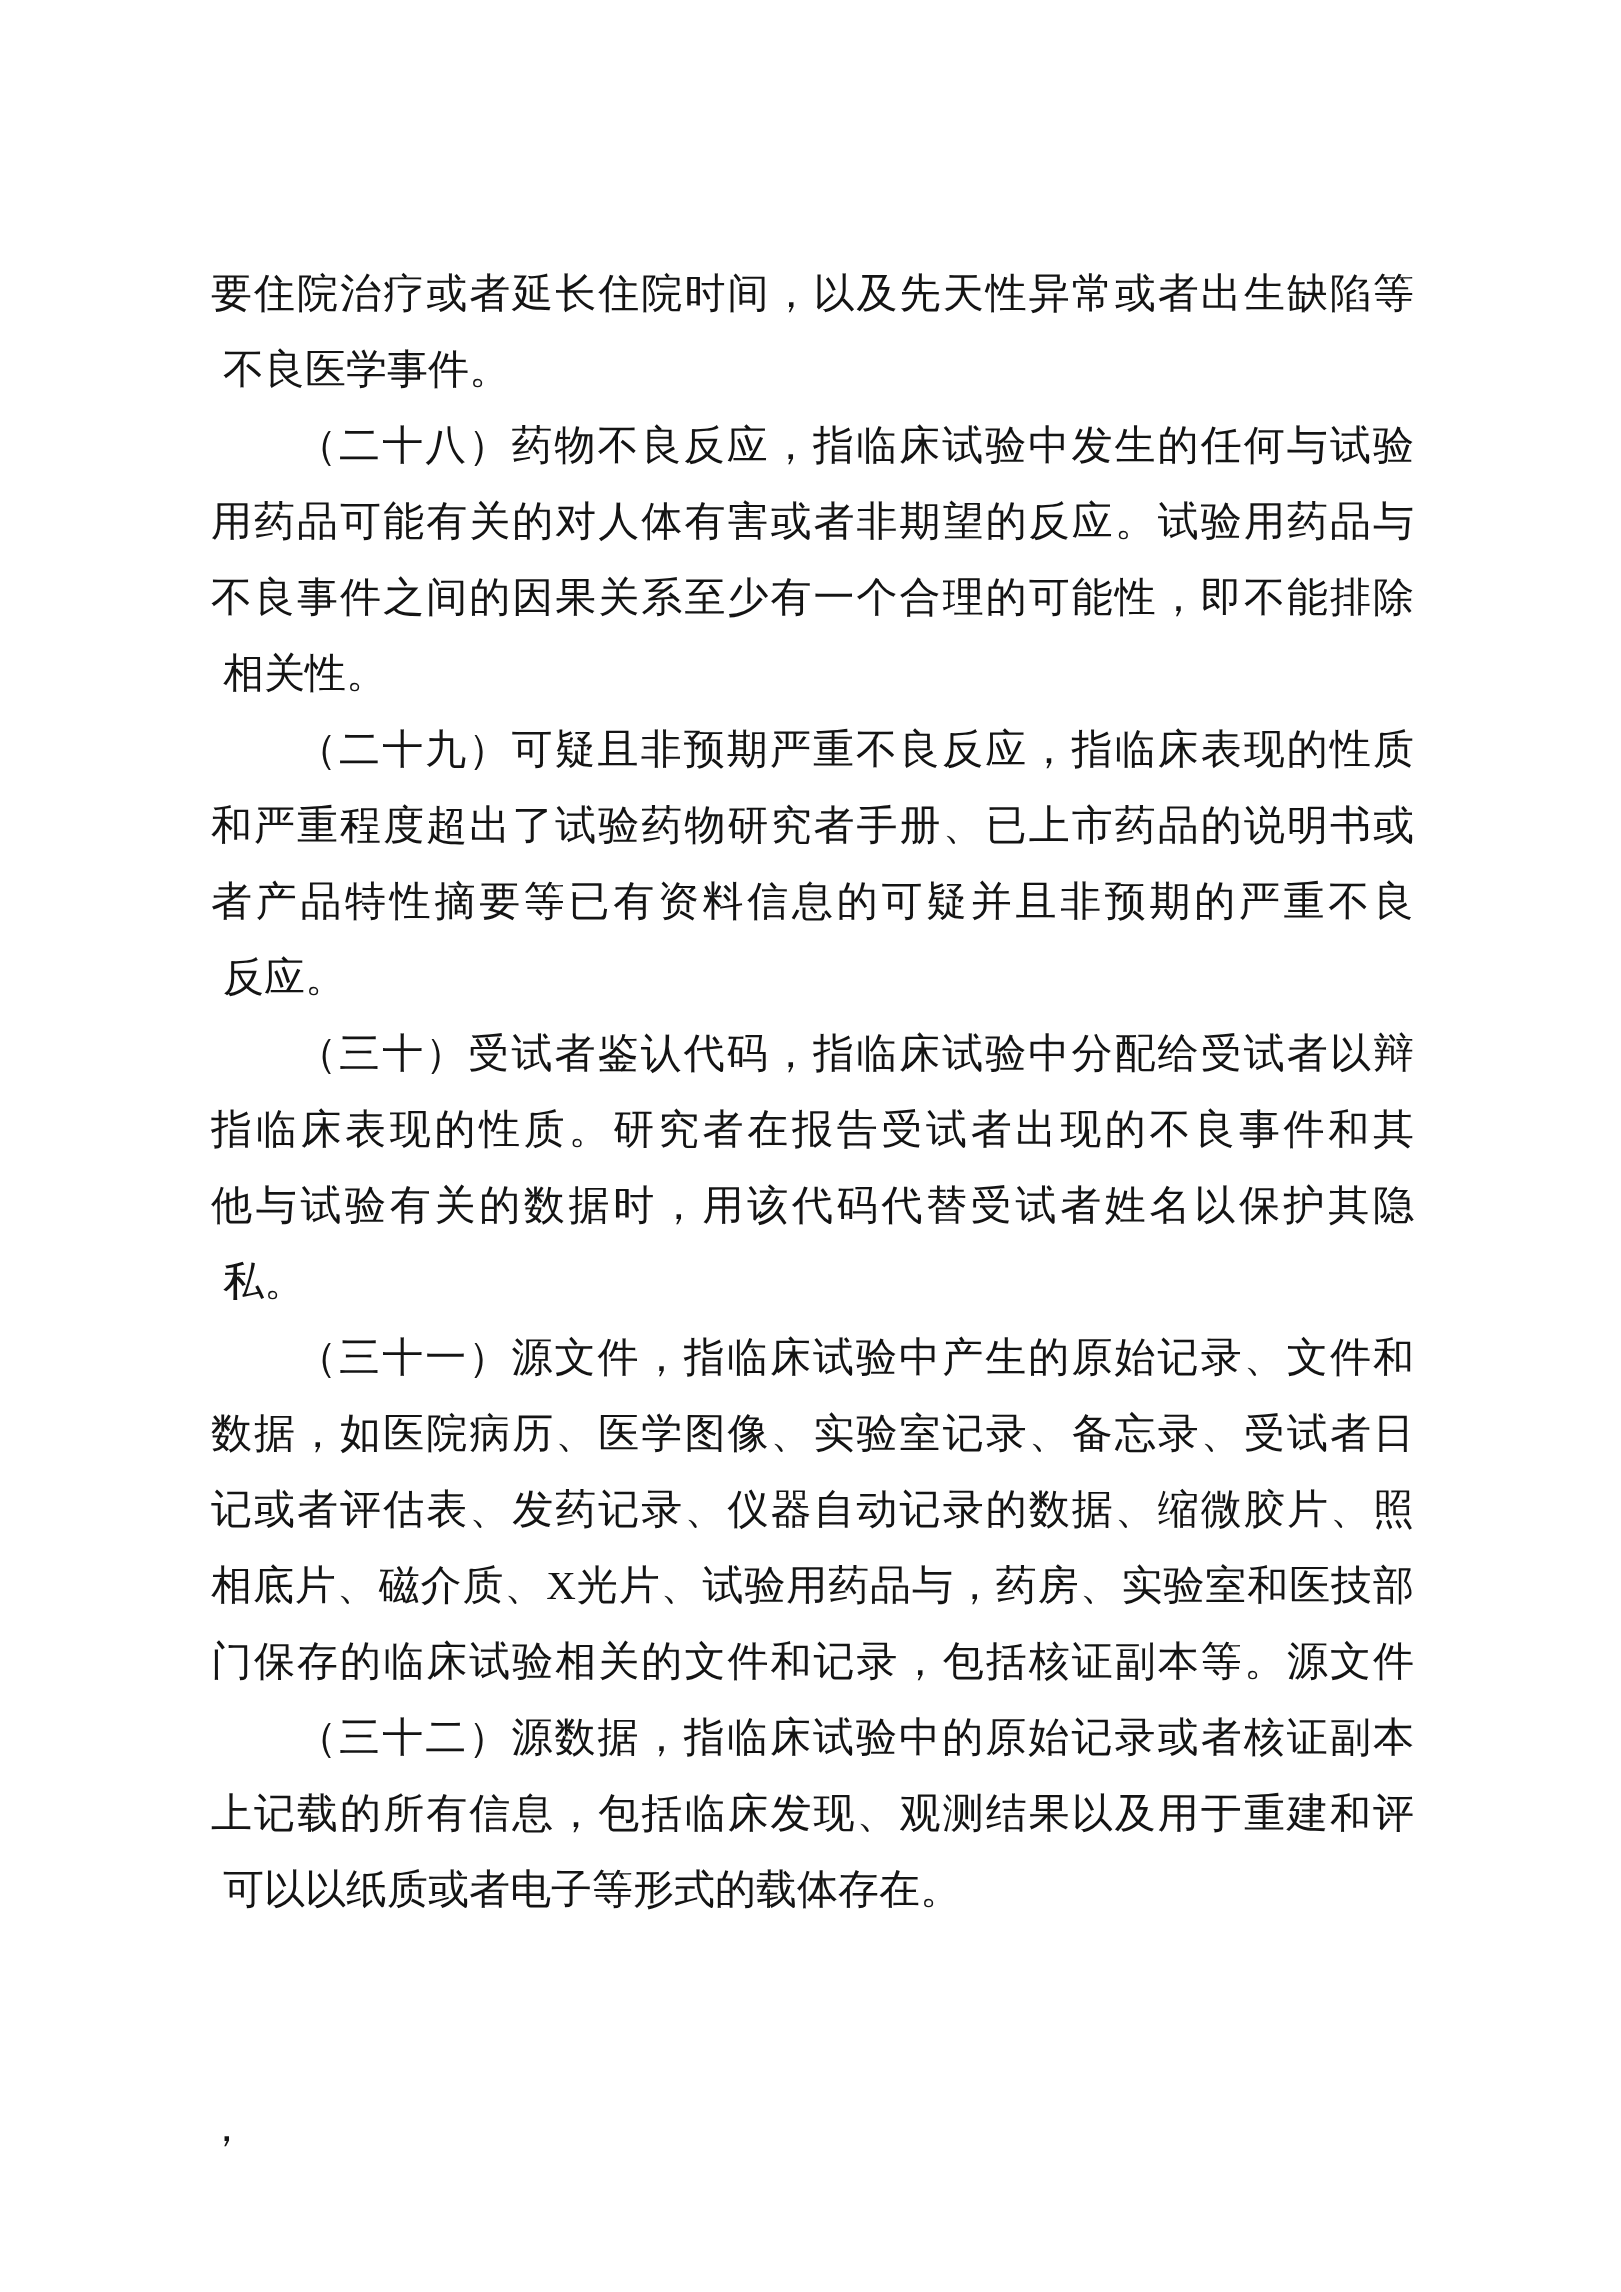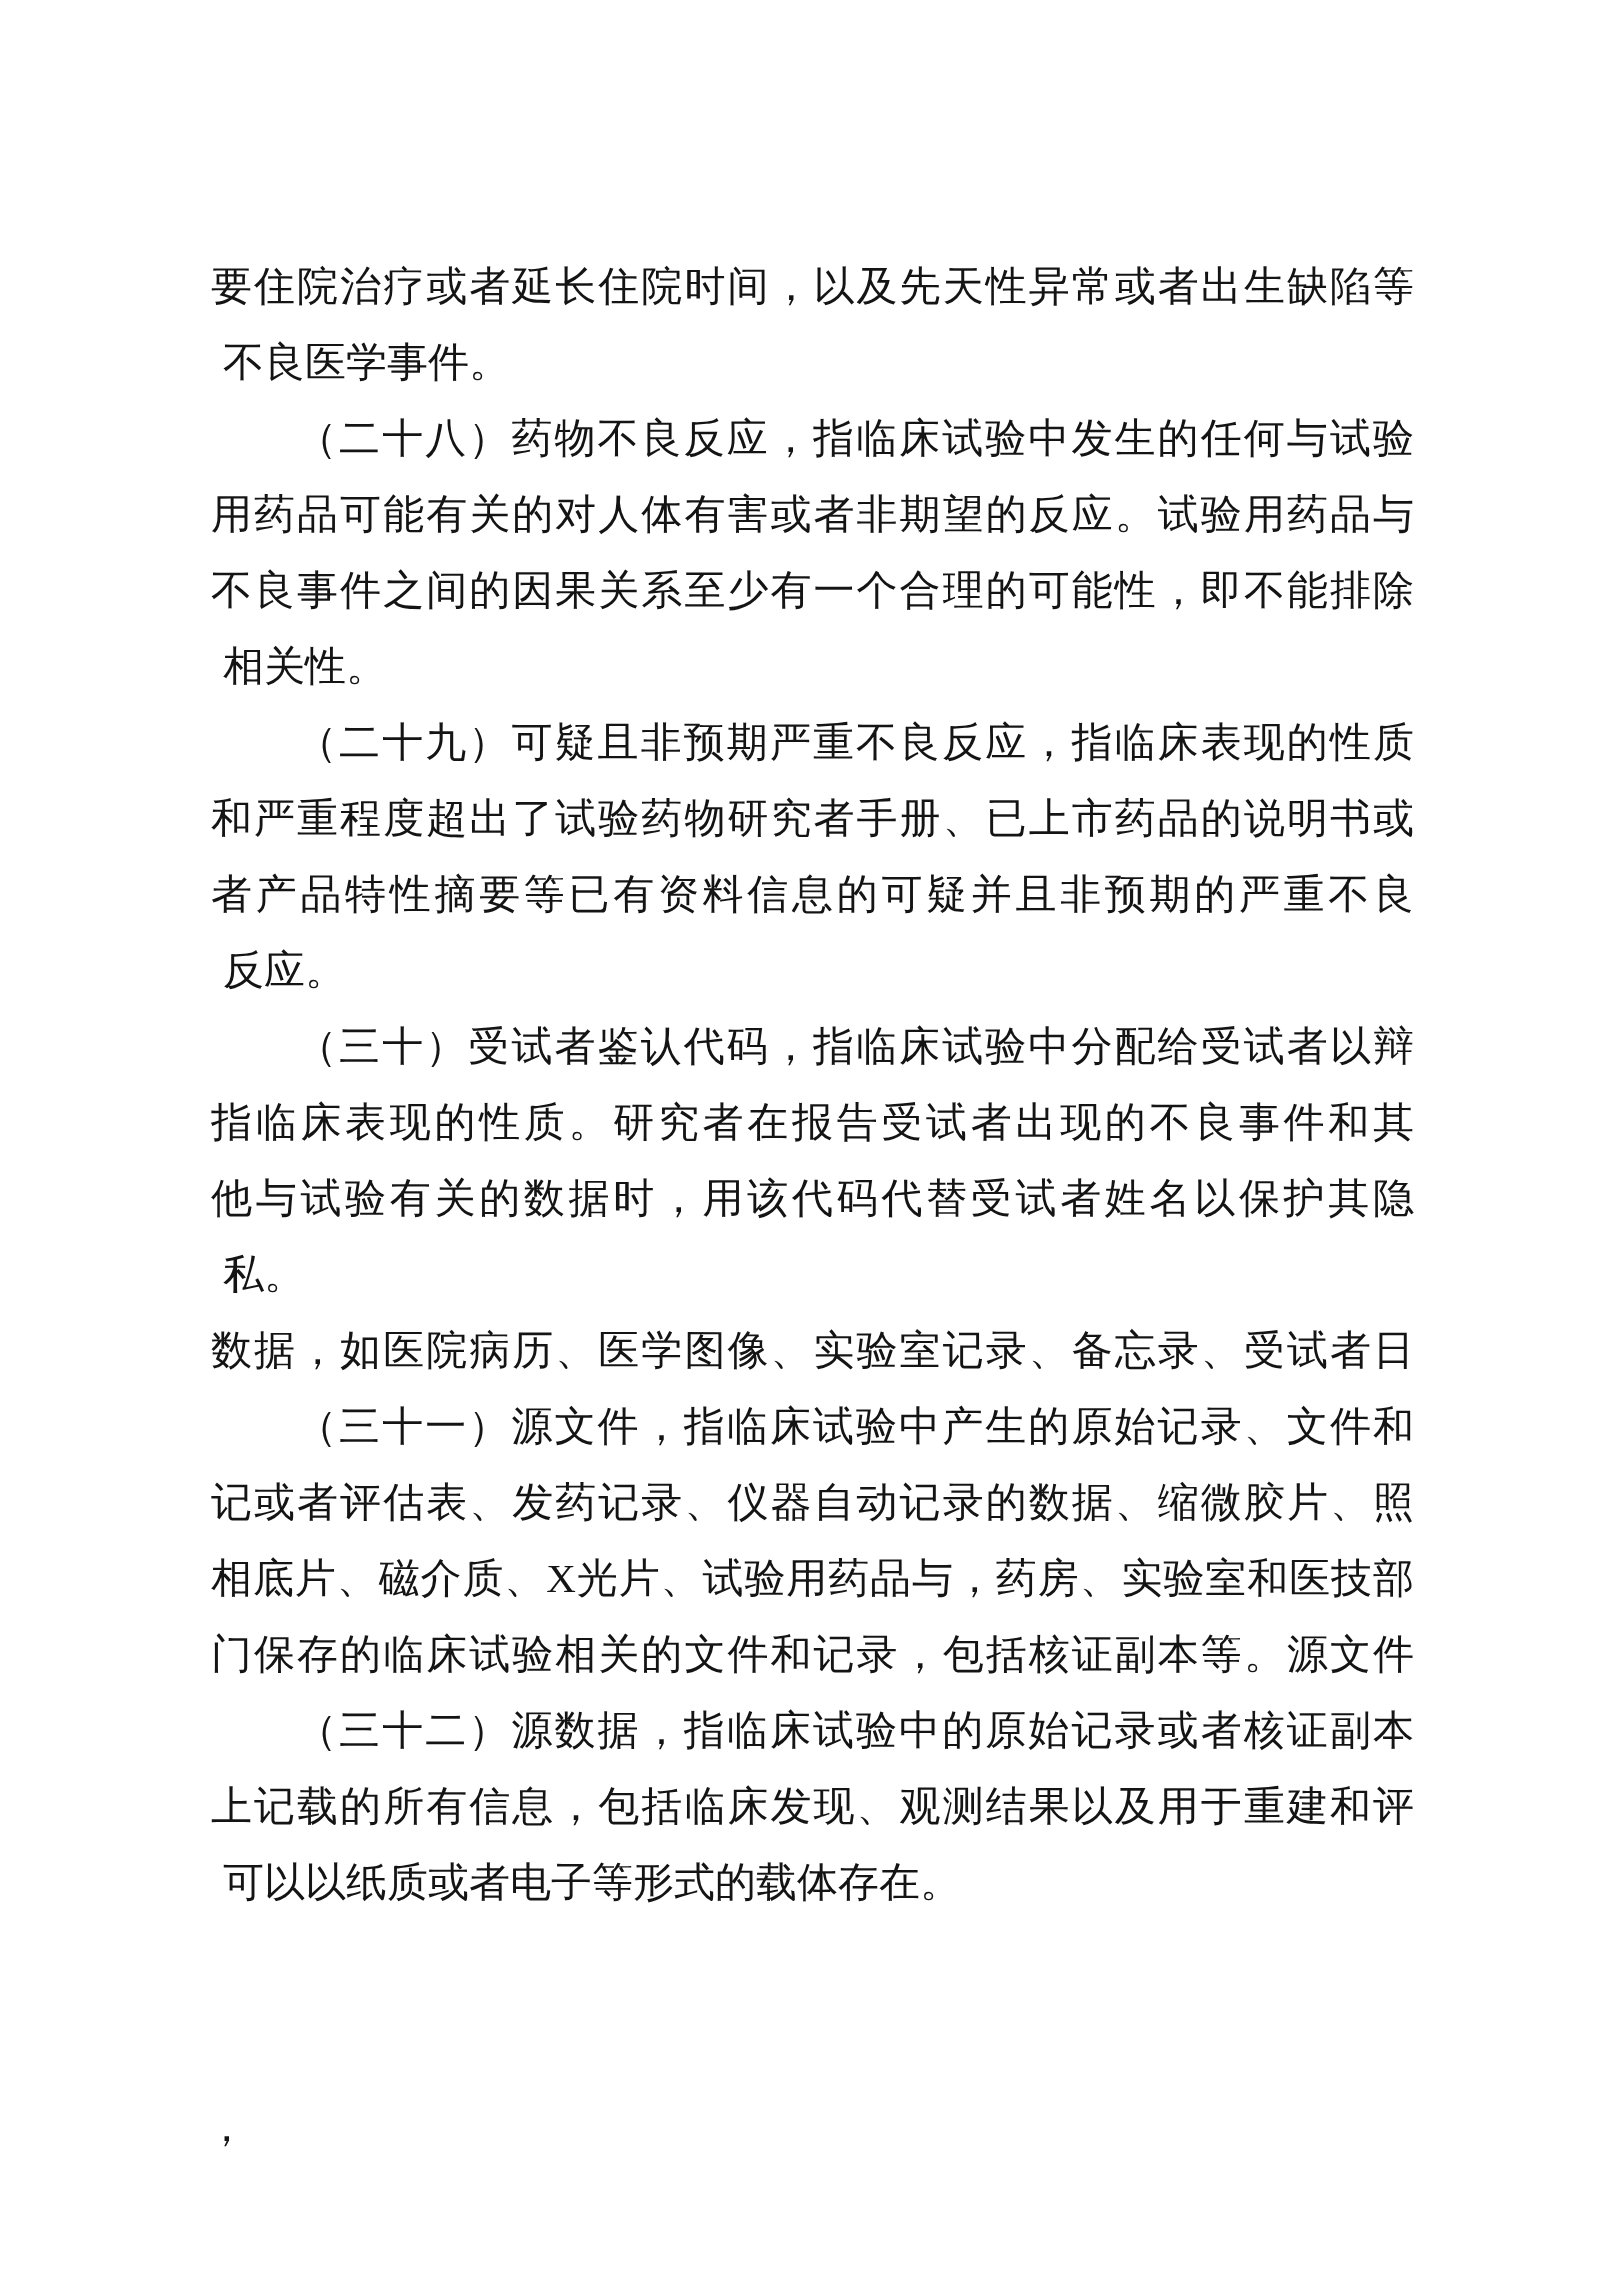--- a/index.html
+++ b/index.html
@@ -12,21 +12,21 @@
     width: 1621px;
     height: 2293px;
     background: #ffffff;
     overflow: hidden;
     font-family: "Liberation Serif", "DejaVu Serif", serif;
     color: #141414;
   }
   .text-block {
     position: absolute;
     left: 211px;
-    top: 248px;
+    top: 255px;
     width: 1203px;
     font-family: Liberation Serif, serif;
   }
   .line {
     height: 76px;
     line-height: 76px;
     font-size: 41px;
     letter-spacing: 0;
     text-align: justify;
     text-align-last: justify;
@@ -60,22 +60,22 @@
       <div class="line">不良事件之间的因果关系至少有一个合理的可能性，即不能排除</div>
       <div class="line para-end">相关性。</div>
       <div class="line indent">（二十九）可疑且非预期严重不良反应，指临床表现的性质</div>
       <div class="line">和严重程度超出了试验药物研究者手册、已上市药品的说明书或</div>
       <div class="line">者产品特性摘要等已有资料信息的可疑并且非预期的严重不良</div>
       <div class="line para-end">反应。</div>
       <div class="line indent">（三十）受试者鉴认代码，指临床试验中分配给受试者以辩</div>
       <div class="line">指临床表现的性质。研究者在报告受试者出现的不良事件和其</div>
       <div class="line">他与试验有关的数据时，用该代码代替受试者姓名以保护其隐</div>
       <div class="line para-end">私。</div>
+      <div class="line indent">（三十一）源文件，指临床试验中产生的原始记录、文件和</div>
       <div class="line">数据，如医院病历、医学图像、实验室记录、备忘录、受试者日</div>
-      <div class="line indent">（三十一）源文件，指临床试验中产生的原始记录、文件和</div>
       <div class="line">记或者评估表、发药记录、仪器自动记录的数据、缩微胶片、照</div>
       <div class="line">相底片、磁介质、X光片、试验用药品与，药房、实验室和医技部</div>
       <div class="line">门保存的临床试验相关的文件和记录，包括核证副本等。源文件</div>
       <div class="line indent">（三十二）源数据，指临床试验中的原始记录或者核证副本</div>
       <div class="line">上记载的所有信息，包括临床发现、观测结果以及用于重建和评</div>
       <div class="line para-end">可以以纸质或者电子等形式的载体存在。</div>
     </div>
   <div class="stray-mark">，</div>
 </div>
 

